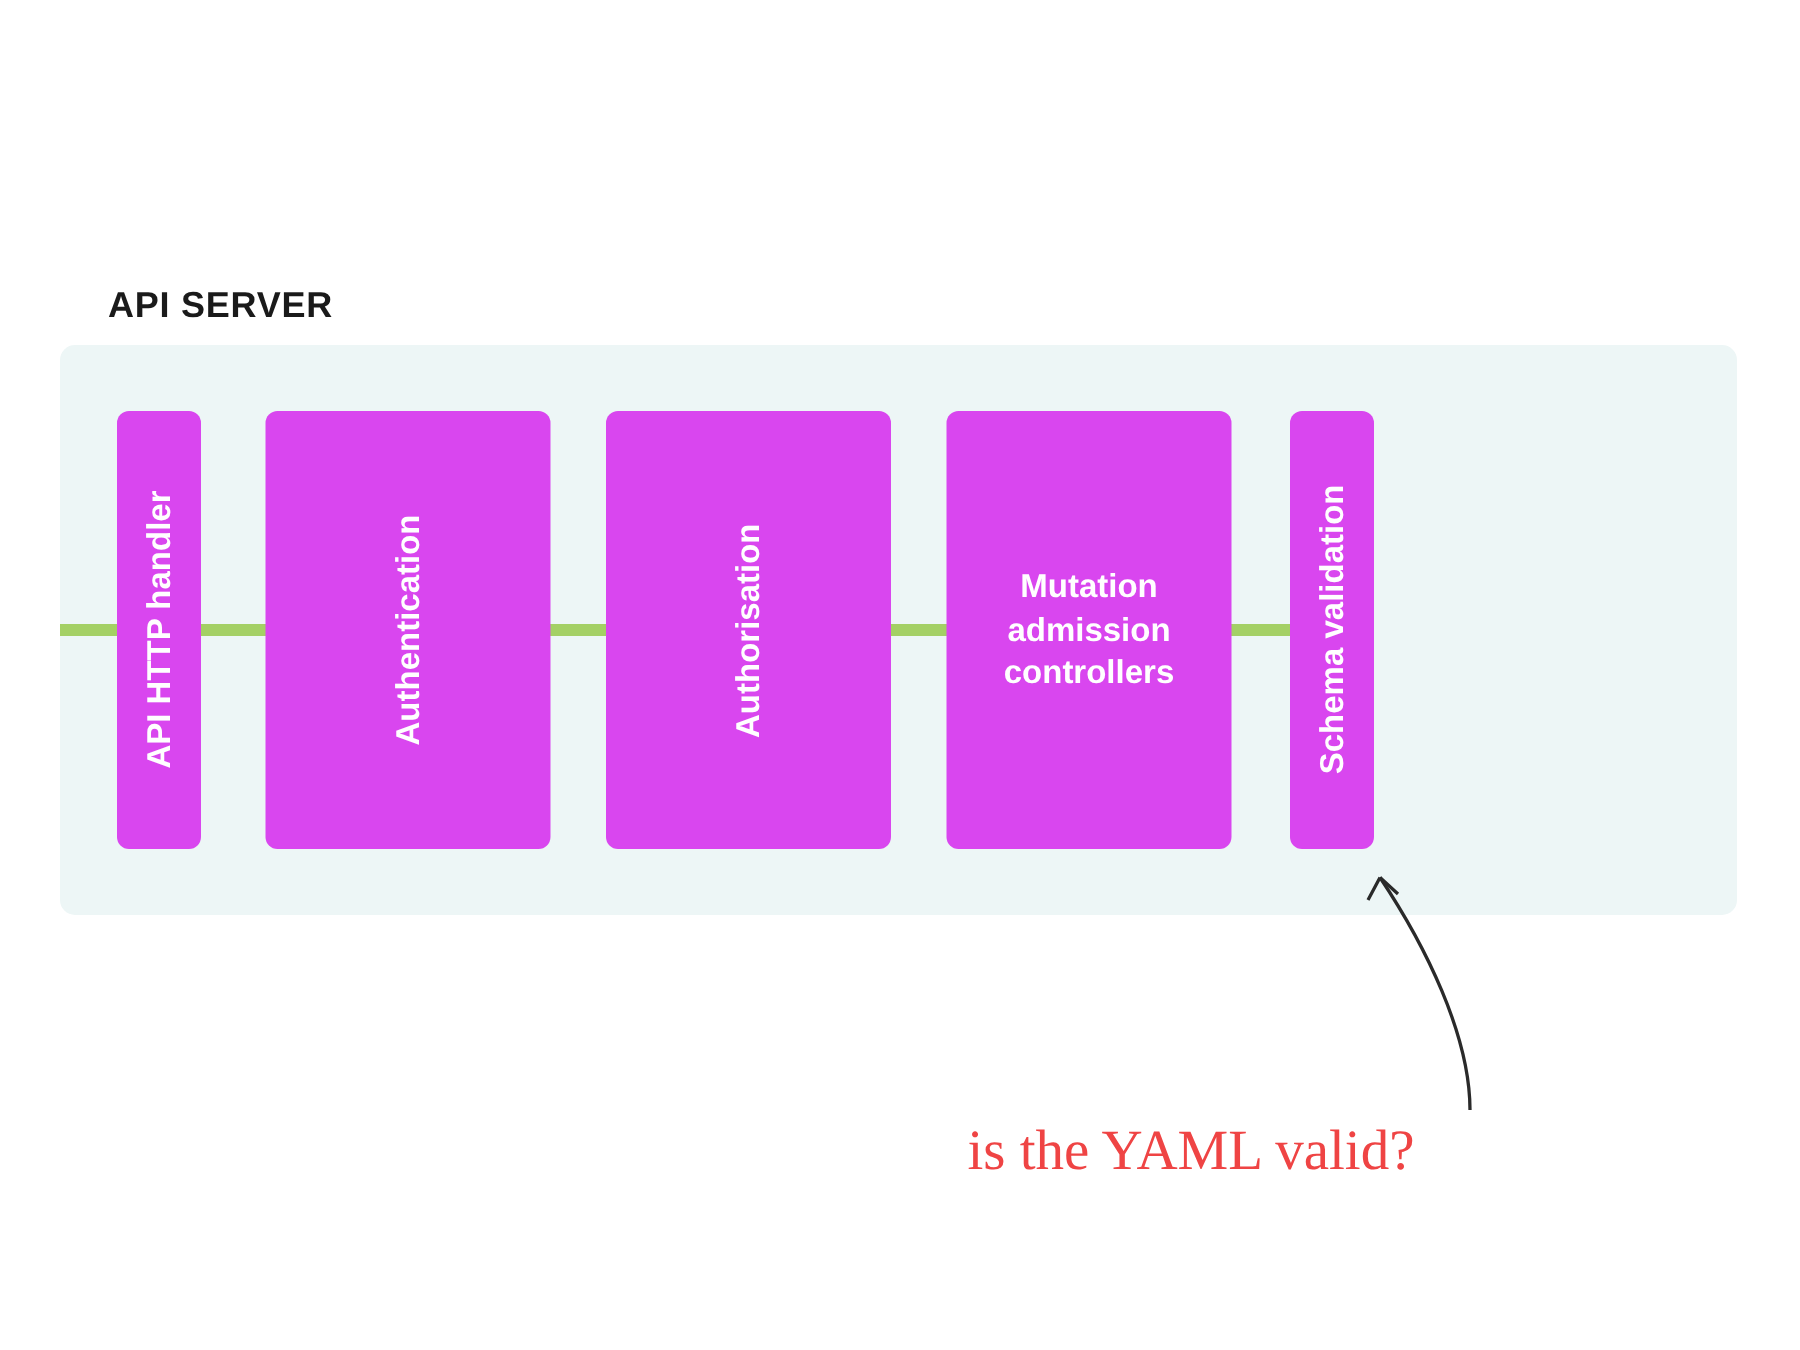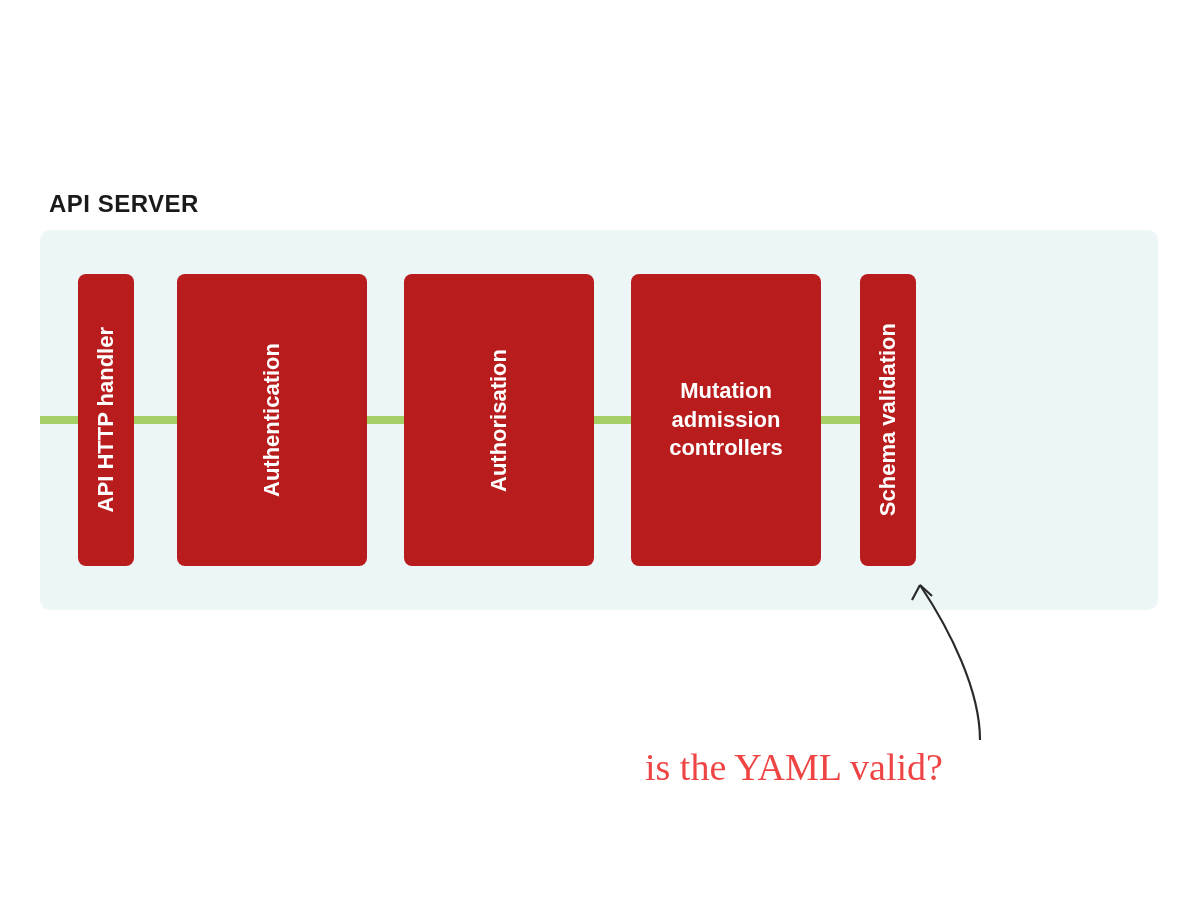--- a/index.html
+++ b/index.html
@@ -6,21 +6,21 @@
   body {
     width: 1200px;
     height: 900px;
     background: #ffffff;
     font-family: -apple-system, BlinkMacSystemFont, "Segoe UI", Helvetica, Arial, sans-serif;
     position: relative;
     overflow: hidden;
   }
   .title {
     position: absolute;
-    left: 49px;
+    left: 72px;
     top: 190px;
     font-size: 24px;
     font-weight: 800;
     letter-spacing: 0.5px;
     color: #1a1a1a;
   }
   .server-box {
     position: absolute;
     left: 40px;
     top: 230px;
@@ -42,21 +42,21 @@
     left: 864px;
     top: 405px;
     width: 0;
     height: 0;
     border-top: 15px solid transparent;
     border-bottom: 15px solid transparent;
     border-left: 24px solid #a4d065;
   }
   .stage {
     position: absolute;
-    background: #b91c1c;
+    background: #d946ef;
     border-radius: 8px;
     display: flex;
     align-items: center;
     justify-content: center;
     color: #ffffff;
     font-weight: 700;
     text-align: center;
     padding: 12px;
   }
   .stage.vertical .label {

